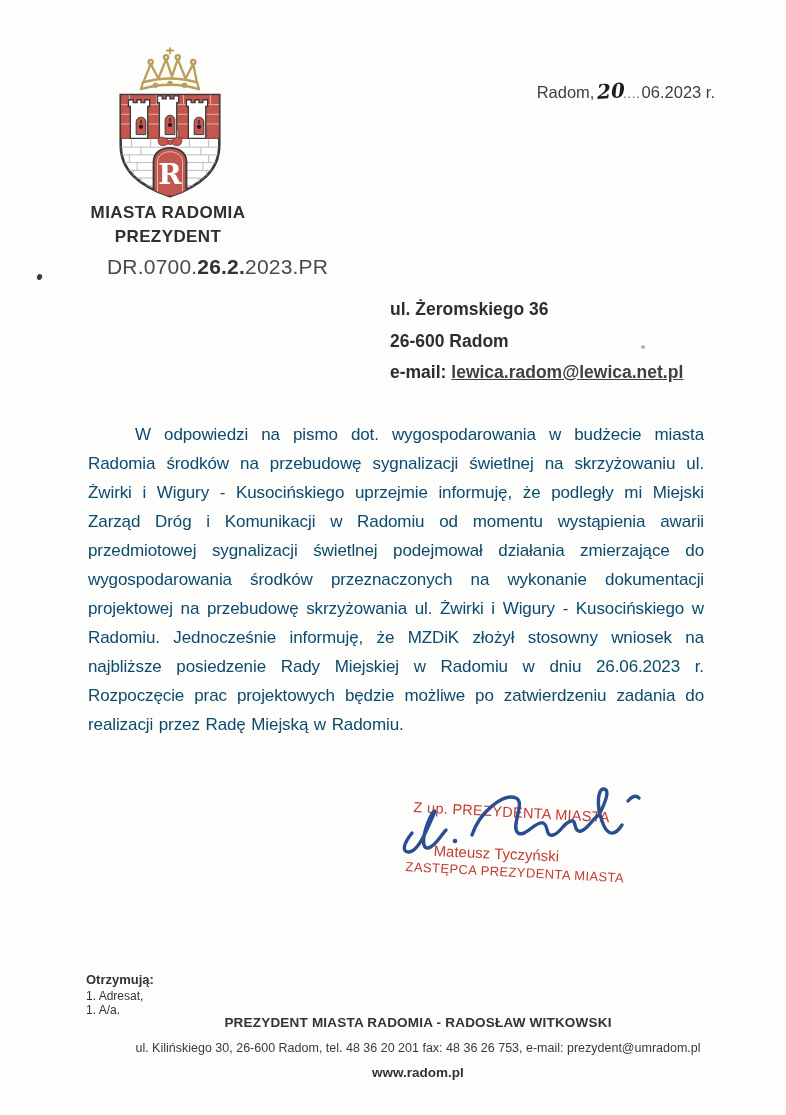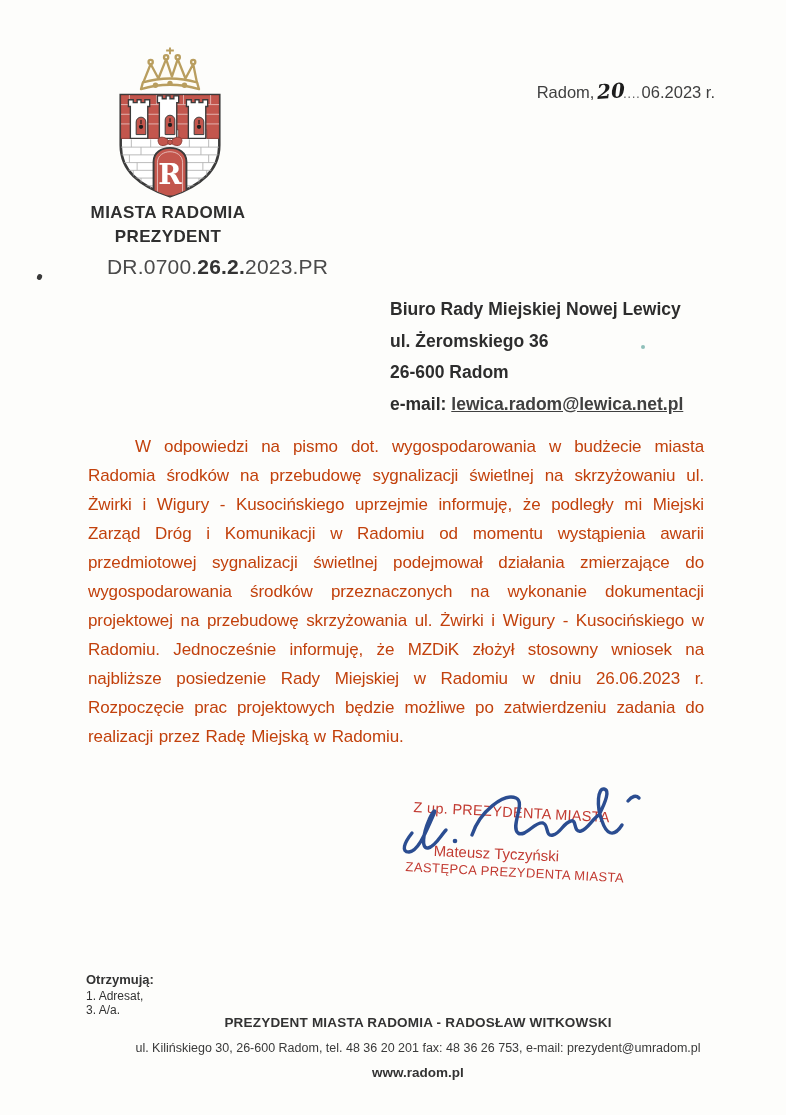--- a/index.html
+++ b/index.html
@@ -21,23 +21,23 @@
   .hand{
     display:inline-block;font-family:"DejaVu Serif",serif;font-style:italic;font-weight:bold;
     font-size:20px;color:#1c1c1c;transform:rotate(-4deg);margin:0 0 0 3px;
   }
   .dots{font-size:12px;letter-spacing:1px;color:#555;margin:0 1px 0 -2px;}
   
   .recipient{position:absolute;left:390px;top:294px;font-size:17.5px;font-weight:bold;line-height:31.5px;color:#2d2d2d;}
   .recipient .email{color:#404040;text-decoration:underline;font-weight:bold;cursor:pointer;}
   
   .body-par{
-    position:absolute;left:88px;top:432px;width:616px;
+    position:absolute;left:88px;top:420px;width:616px;
     font-size:17px;line-height:29px;text-align:justify;text-indent:47px;
-    color:#c2410c;word-spacing:1px;letter-spacing:-.1px;
+    color:#0c4a6e;word-spacing:1px;letter-spacing:-.1px;
   }
   
   .stamp{position:absolute;color:#c23b32;white-space:nowrap;transform-origin:left top;}
   .stamp-line1{left:414px;top:799px;font-size:14.5px;transform:rotate(3deg);letter-spacing:.3px;}
   .stamp-name{left:434px;top:842px;font-size:15px;transform:rotate(2.5deg);}
   .stamp-title{left:406px;top:859px;font-size:13px;transform:rotate(3deg);letter-spacing:.4px;}
   .signature-svg{position:absolute;left:392px;top:785px;width:252px;height:94px;}
   
   .distribution{position:absolute;left:86px;top:973px;font-size:12px;line-height:14.5px;color:#333;}
   .distribution .head{font-weight:bold;font-size:13px;margin-bottom:1px;}
@@ -125,21 +125,20 @@
   <div class="org">
     <div>MIASTA RADOMIA</div>
     <div>PREZYDENT</div>
   </div>
 
   <div class="refnum"><span>DR.0700.</span><b>26.2.</b><span>2023.PR</span></div>
 
   <div class="date"><span>Radom,</span><span class="hand">20</span><span class="dots">....</span><span>06.2023 r.</span></div>
 
   <div class="recipient">
-    <div>Biuro Rady Miejskiej Nowej Lewicy</div>
     <div>ul. Żeromskiego 36</div>
     <div>26-600 Radom</div>
     <div><span>e-mail:</span> <a class="email">lewica.radom@lewica.net.pl</a></div>
   </div>
 
   <div class="body-par">W odpowiedzi na pismo dot. wygospodarowania w budżecie miasta Radomia środków na przebudowę sygnalizacji świetlnej na skrzyżowaniu ul. Żwirki i Wigury - Kusocińskiego uprzejmie informuję, że podległy mi Miejski Zarząd Dróg i Komunikacji w Radomiu od momentu wystąpienia awarii przedmiotowej sygnalizacji świetlnej podejmował działania zmierzające do wygospodarowania środków przeznaczonych na wykonanie dokumentacji projektowej na przebudowę skrzyżowania ul. Żwirki i Wigury - Kusocińskiego w Radomiu. Jednocześnie informuję, że MZDiK złożył stosowny wniosek na najbliższe posiedzenie Rady Miejskiej w Radomiu w dniu 26.06.2023 r. Rozpoczęcie prac projektowych będzie możliwe po zatwierdzeniu zadania do realizacji przez Radę Miejską w Radomiu.</div>
 
   <div class="stamp stamp-line1">Z up. PREZYDENTA MIASTA</div>
   <div class="stamp stamp-name">Mateusz Tyczyński</div>
   <div class="stamp stamp-title">ZASTĘPCA PREZYDENTA MIASTA</div>
@@ -150,21 +149,21 @@
       <path d="M80,50 C88,26 112,8 124,13 C134,17 118,42 126,48 C133,53 143,36 151,38 C157,40 153,52 161,50 C169,48 171,38 179,36 C185,34 181,48 189,46 C196,44 200,34 207,30"></path>
       <path d="M207,30 C214,16 218,5 212,4 C206,3 204,20 210,36 C214,48 221,54 230,40"></path>
       <path d="M236,16 C240,11 244,10 247,13"></path>
     </g>
     <circle cx="63" cy="56" r="2.3" fill="#2b4d91"></circle>
   </svg>
 
   <div class="distribution">
     <div class="head">Otrzymują:</div>
     <div>1. Adresat,</div>
-    <div>3. A/a.</div>
+    <div>1. A/a.</div>
   </div>
 
   <div class="footer">
     <div class="f1">PREZYDENT MIASTA RADOMIA - RADOSŁAW WITKOWSKI</div>
     <div class="f2">ul. Kilińskiego 30, 26-600 Radom, tel. 48 36 20 201 fax: 48 36 26 753, e-mail: prezydent@umradom.pl</div>
     <div class="f3">www.radom.pl</div>
   </div>
 
   <div class="speck-ink"></div>
   <div class="speck-teal"></div>

